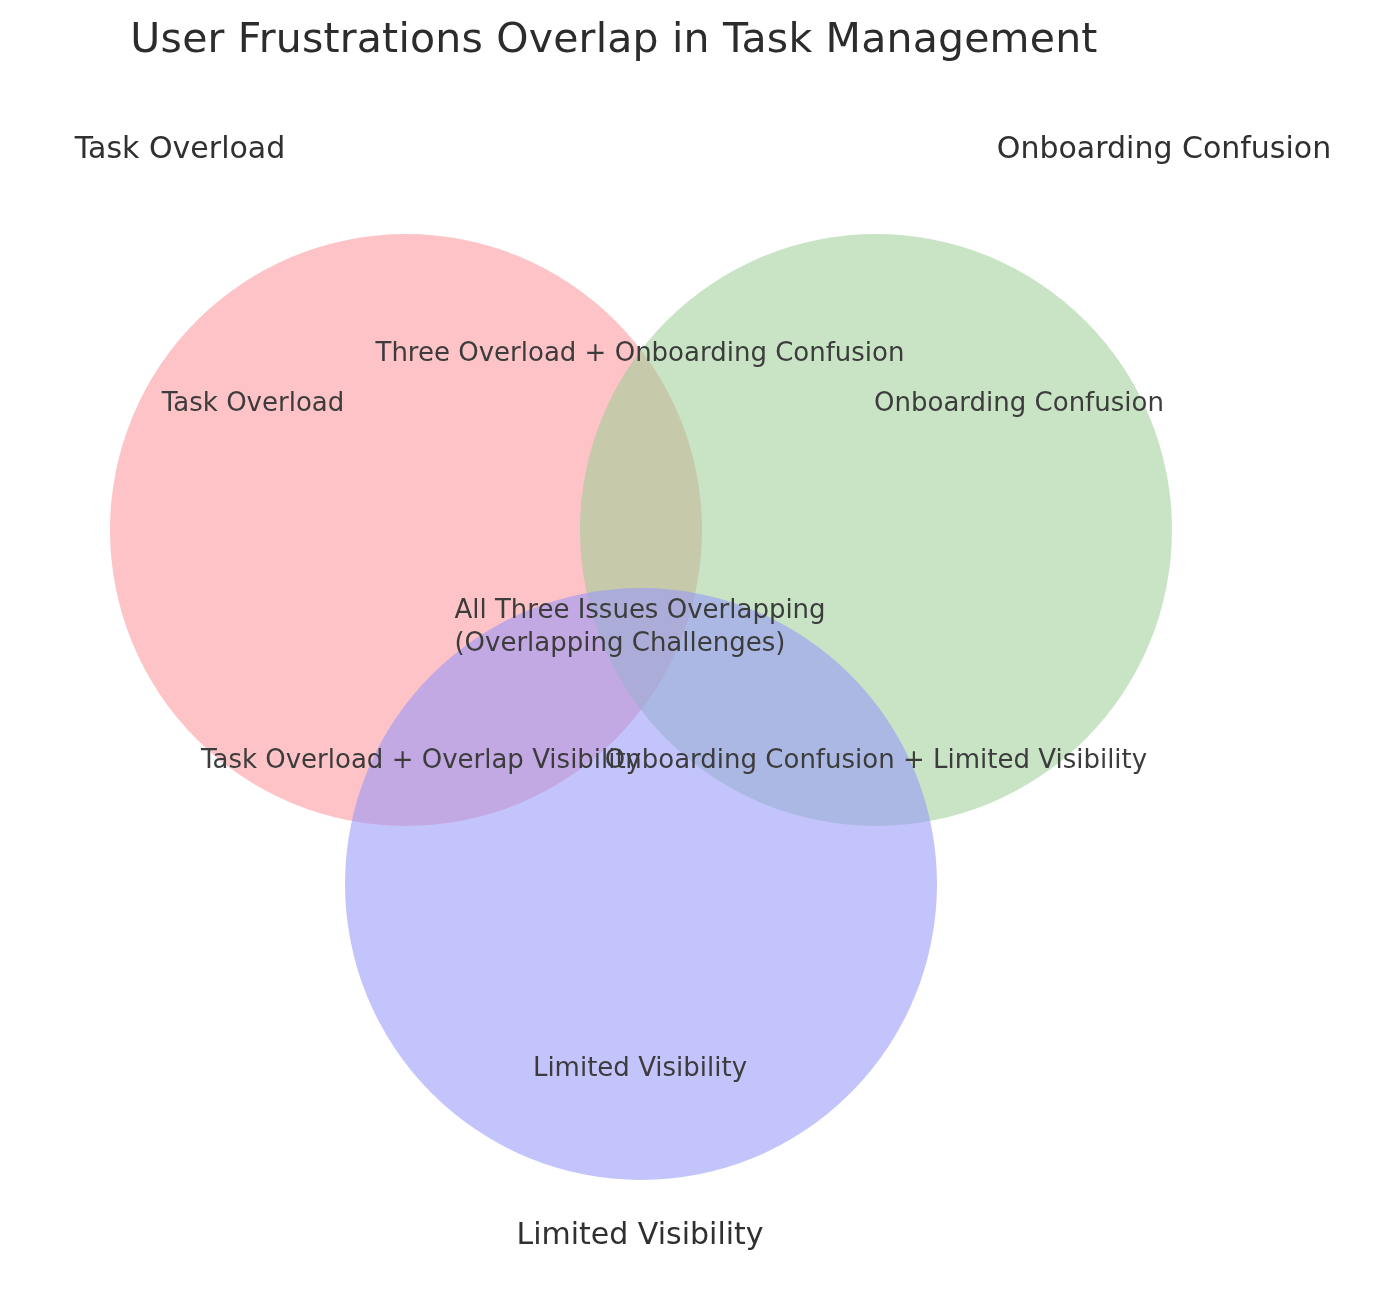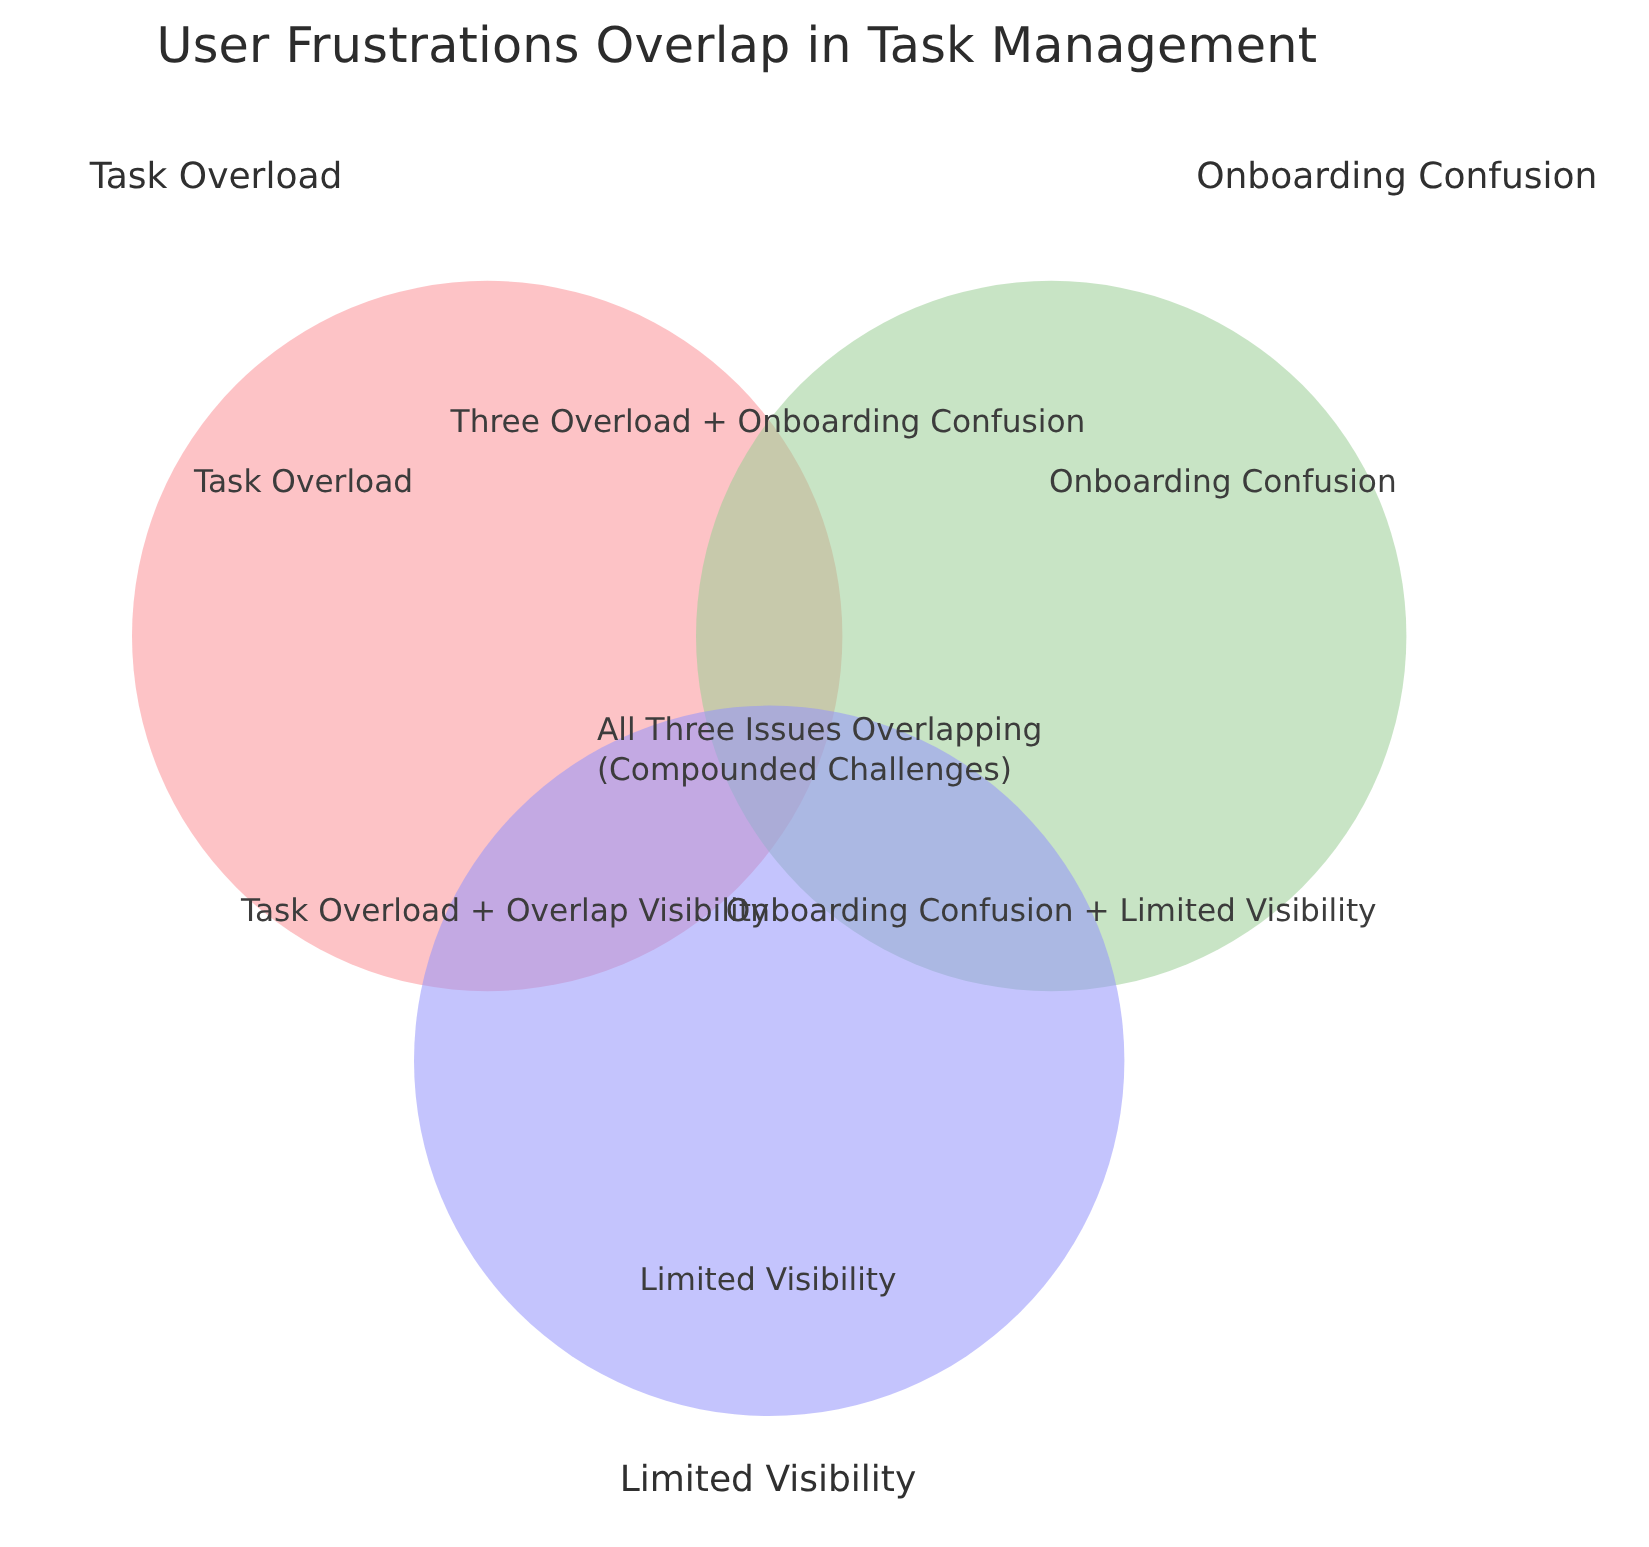--- a/index.html
+++ b/index.html
@@ -111,19 +111,19 @@
     <div class="venn-label region-label" style="left:1019px; top:403px;">Onboarding Confusion</div>
 
     <div class="venn-label region-label" style="left:640px; top:1068px;">Limited Visibility</div>
 
     <div class="venn-label region-label" style="left:640px; top:353px;">Three Overload + Onboarding Confusion</div>
 
     <div class="venn-label region-label" style="left:421px; top:760px;">Task Overload + Overlap Visibility</div>
 
     <div class="venn-label region-label" style="left:876px; top:760px;">Onboarding Confusion + Limited Visibility</div>
 
-    <div class="venn-label region-label center-label" style="left:640px; top:626px;margin-left:43px;">
+    <div class="venn-label region-label center-label" style="left:640px; top:626px;">
       <span class="l1">All Three Issues Overlapping</span>
-      <span class="l2">(Compounded Challenges)</span>
+      <span class="l2">(Overlapping Challenges)</span>
     </div>
 
   </div>
 </div>
 
 </body></html>

